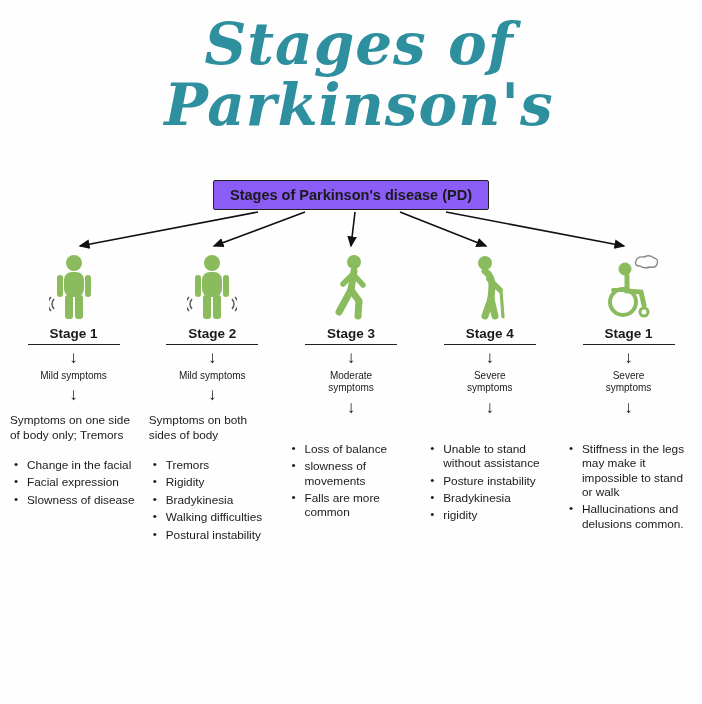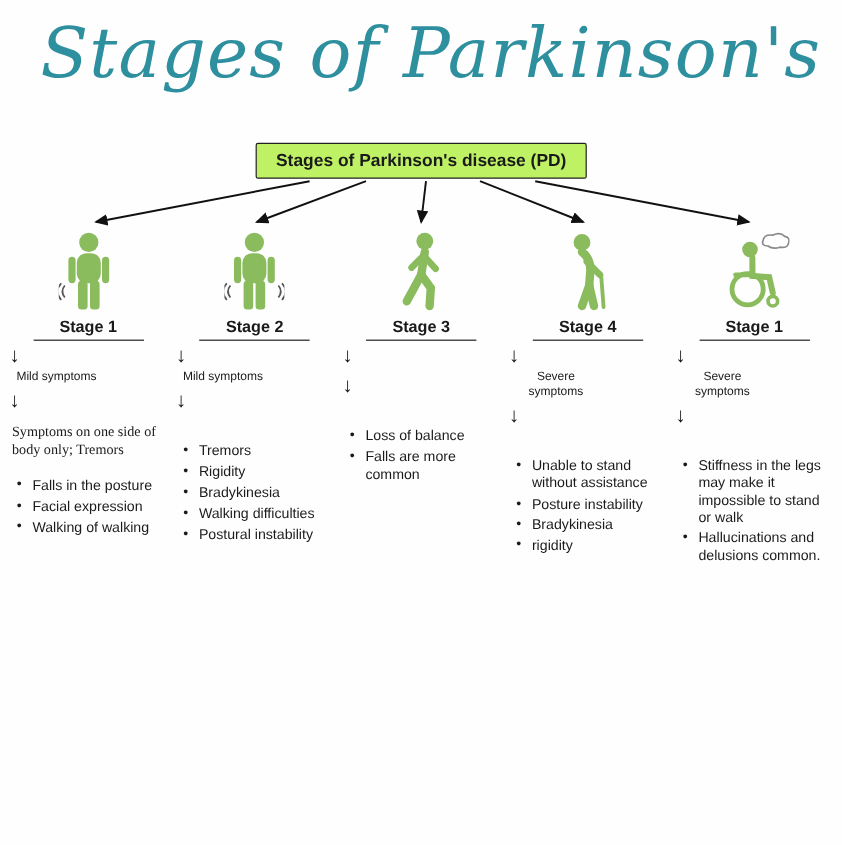--- a/index.html
+++ b/index.html
@@ -4,48 +4,48 @@
 <style>
   html,body{margin:0;padding:0;}
   body{
     width:702px;height:704px;background:#fefefe;overflow:hidden;
     font-family:"Liberation Sans", sans-serif;color:#1a1a1a;position:relative;
   }
   :root{--green:#8abb5d;--teal:#2e8f9f;}
 
   .big-title{
     text-align:center;margin:14px 0 0 16px;
-    font-family:"DejaVu Serif", serif;font-style:italic;font-weight:normal;
+    font-family:"DejaVu Serif", serif;font-style:italic;font-weight:bold;
     font-size:58px;line-height:1.05;color:var(--teal);letter-spacing:1px;
   }
 
   .header-box{
     width:fit-content;margin:44px auto 0 auto;
-    border:1.6px solid #222;border-radius:2px;background:#bef264;
+    border:1.6px solid #222;border-radius:2px;background:#8b5cf6;
     padding:6px 16px;font-weight:bold;font-size:14.5px;
   }
 
   .fan{display:block;margin:0 auto;}
 
   .columns{
     display:flex;justify-content:space-between;
     padding:0 8px;box-sizing:border-box;width:702px;margin-top:0;
   }
-  .stage-col{width:131px;display:flex;flex-direction:column;}
+  .stage-col{width:131px;display:flex;flex-direction:column;align-items:center;}
   .icon-wrap{height:70px;display:flex;align-items:flex-end;justify-content:center;}
 
   .stage-label{font-weight:bold;font-size:13.5px;margin-top:6px;text-align:center;}
   .stage-label-line{width:92px;border-top:1.3px solid #222;margin:3px auto 0 auto;}
 
   .down-arrow{font-size:17px;line-height:1;margin:4px 0;color:#111;}
 
   .severity{font-size:10px;text-align:center;width:78px;line-height:1.25;}
 
   .symptom-block{width:100%;margin-top:6px;font-size:11.8px;line-height:1.22;text-align:left;}
-  .intro{margin:0 0 2px 2px;font-family:Liberation Serif, serif;}
+  .intro{margin:0 0 2px 2px;}
   .bullets{list-style:none;margin:16px 0 0 0;padding:0 0 0 6px;}
   .bullets li{position:relative;padding-left:13px;margin-bottom:3px;}
   .bullets li::before{content:"•";position:absolute;left:0;top:-1px;}
 
   .pfill{fill:var(--green);}
   .pstroke{stroke:var(--green);fill:none;stroke-linecap:round;}
   .tremor{stroke:#555;fill:none;stroke-width:1.4;}
   .cloud{stroke:#888;fill:none;stroke-width:1.4;}
 </style>
 </head>
@@ -86,23 +86,23 @@
       </svg>
     </div>
     <div class="stage-label">Stage 1</div>
     <div class="stage-label-line"></div>
     <div class="down-arrow">↓</div>
     <div class="severity">Mild symptoms</div>
     <div class="down-arrow">↓</div>
     <div class="symptom-block">
       <div class="intro">Symptoms on one side of body only; Tremors</div>
       <ul class="bullets">
-        <li>Falls in the posture</li>
+        <li>Change in the facial</li>
         <li>Facial expression</li>
-        <li>Walking of walking</li>
+        <li>Slowness of disease</li>
       </ul>
     </div>
   </div>
 
   <div class="stage-col">
     <div class="icon-wrap">
       <svg width="50" height="66" viewBox="0 0 50 66">
         <circle class="pfill" cx="25" cy="9" r="8"></circle>
         <rect class="pfill" x="15" y="18" width="20" height="25" rx="8"></rect>
         <rect class="pfill" x="8" y="21" width="6" height="22" rx="3"></rect>
@@ -114,20 +114,21 @@
         <path class="tremor" d="M45 45 q4 5 0 10"></path>
         <path class="tremor" d="M48 43 q6 7 0 14"></path>
       </svg>
     </div>
     <div class="stage-label">Stage 2</div>
     <div class="stage-label-line"></div>
     <div class="down-arrow">↓</div>
     <div class="severity">Mild symptoms</div>
     <div class="down-arrow">↓</div>
     <div class="symptom-block">
+      <div class="intro">Symptoms on both sides of body</div>
       <ul class="bullets">
         <li>Tremors</li>
         <li>Rigidity</li>
         <li>Bradykinesia</li>
         <li>Walking difficulties</li>
         <li>Postural instability</li>
       </ul>
     </div>
   </div>
 
@@ -142,24 +143,26 @@
         </g>
         <g class="pstroke" stroke-width="5.5">
           <path d="M27 20 L37 31"></path>
           <path d="M27 20 L17 30"></path>
         </g>
       </svg>
     </div>
     <div class="stage-label">Stage 3</div>
     <div class="stage-label-line"></div>
     <div class="down-arrow">↓</div>
+    <div class="severity">Moderate symptoms</div>
     <div class="down-arrow">↓</div>
     <div class="symptom-block">
       <ul class="bullets">
         <li>Loss of balance</li>
+        <li>slowness of movements</li>
         <li>Falls are more common</li>
       </ul>
     </div>
   </div>
 
   <div class="stage-col">
     <div class="icon-wrap">
       <svg width="50" height="66" viewBox="0 0 50 66">
         <circle class="pfill" cx="20" cy="9" r="7"></circle>
         <g class="pstroke" stroke-width="7">

